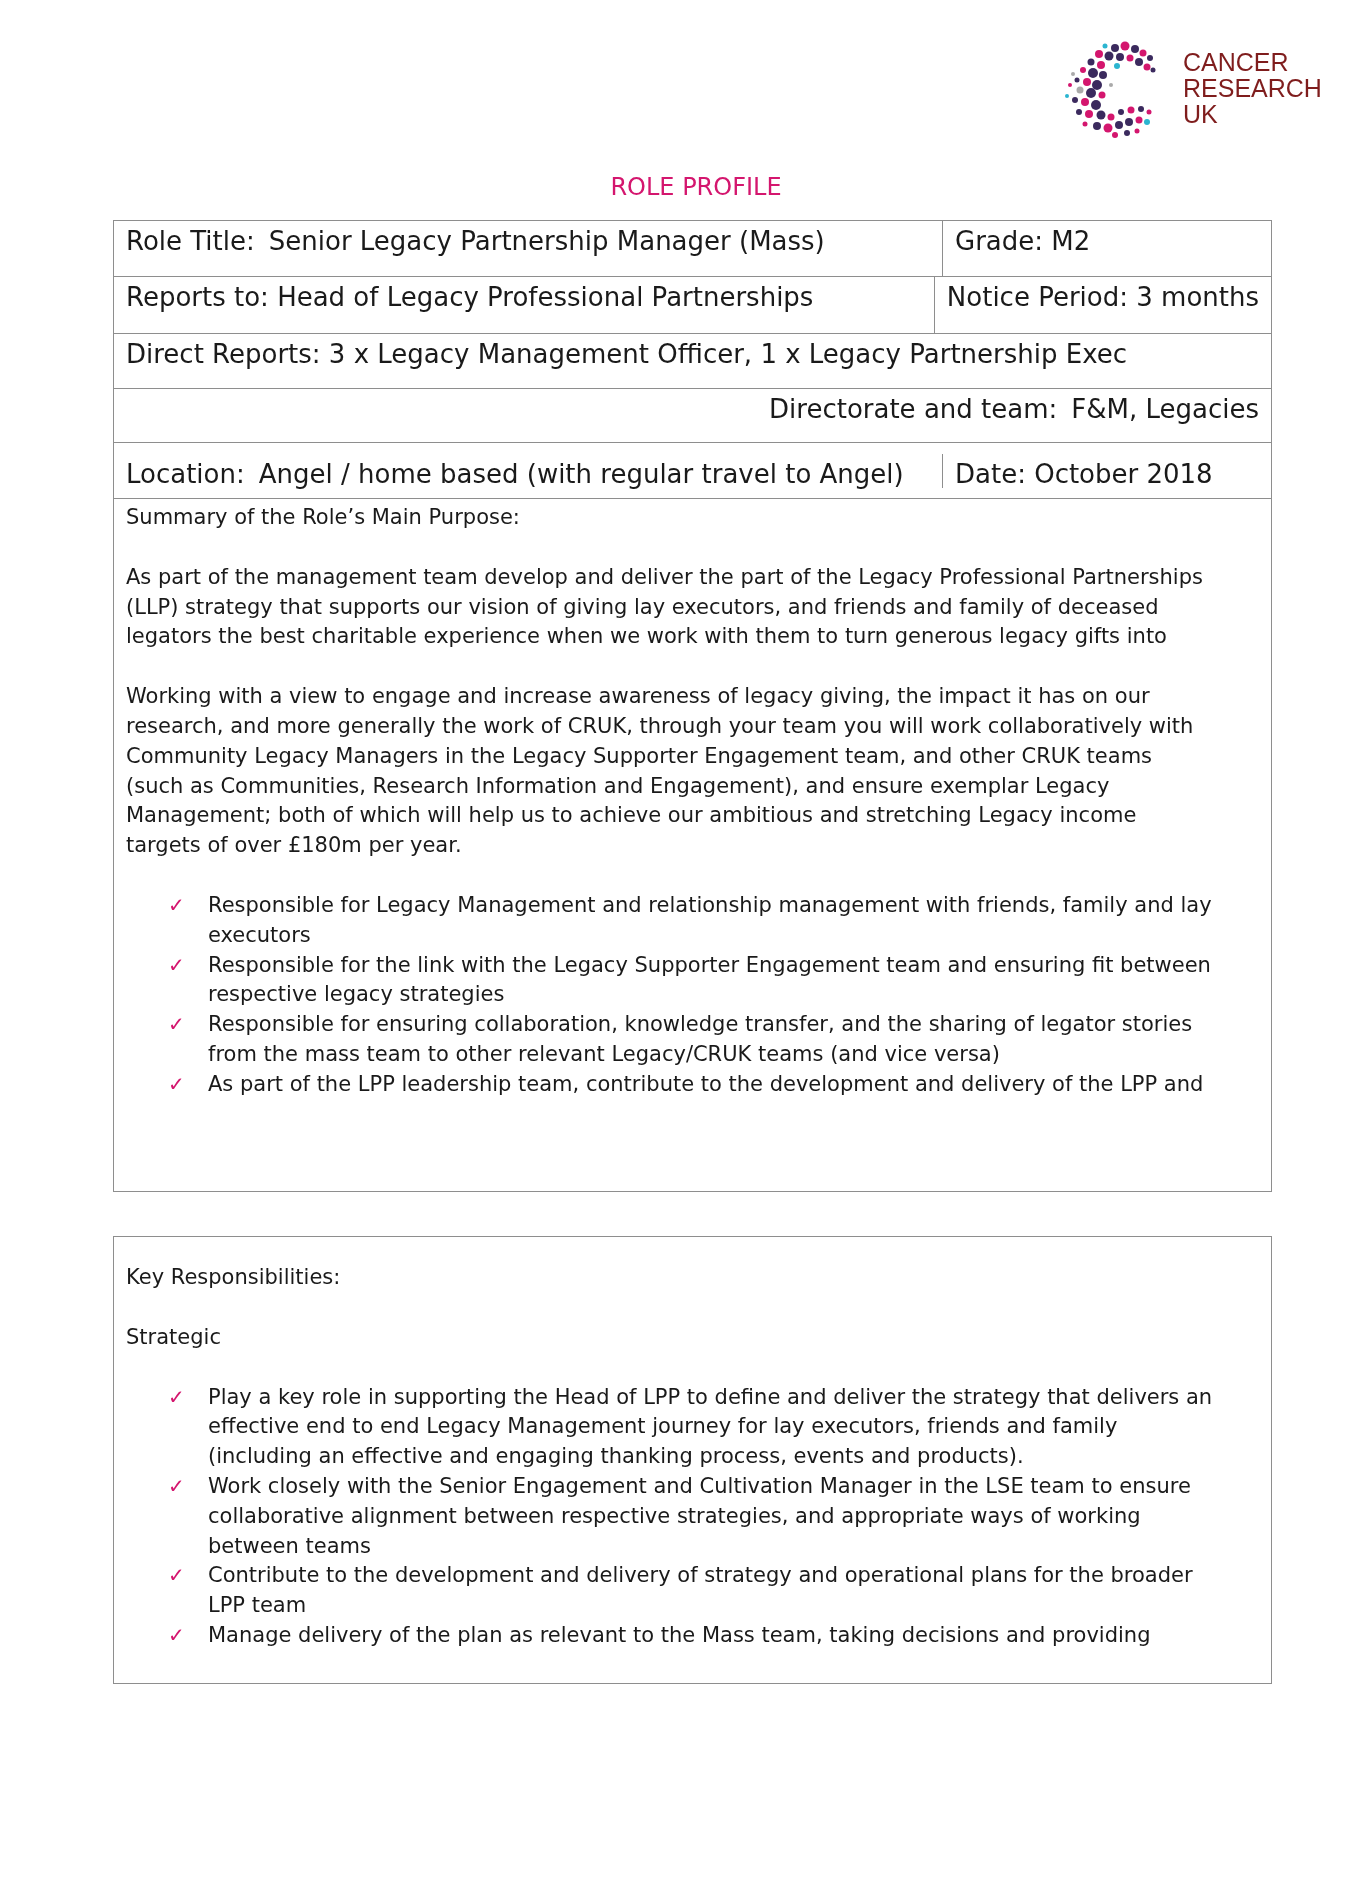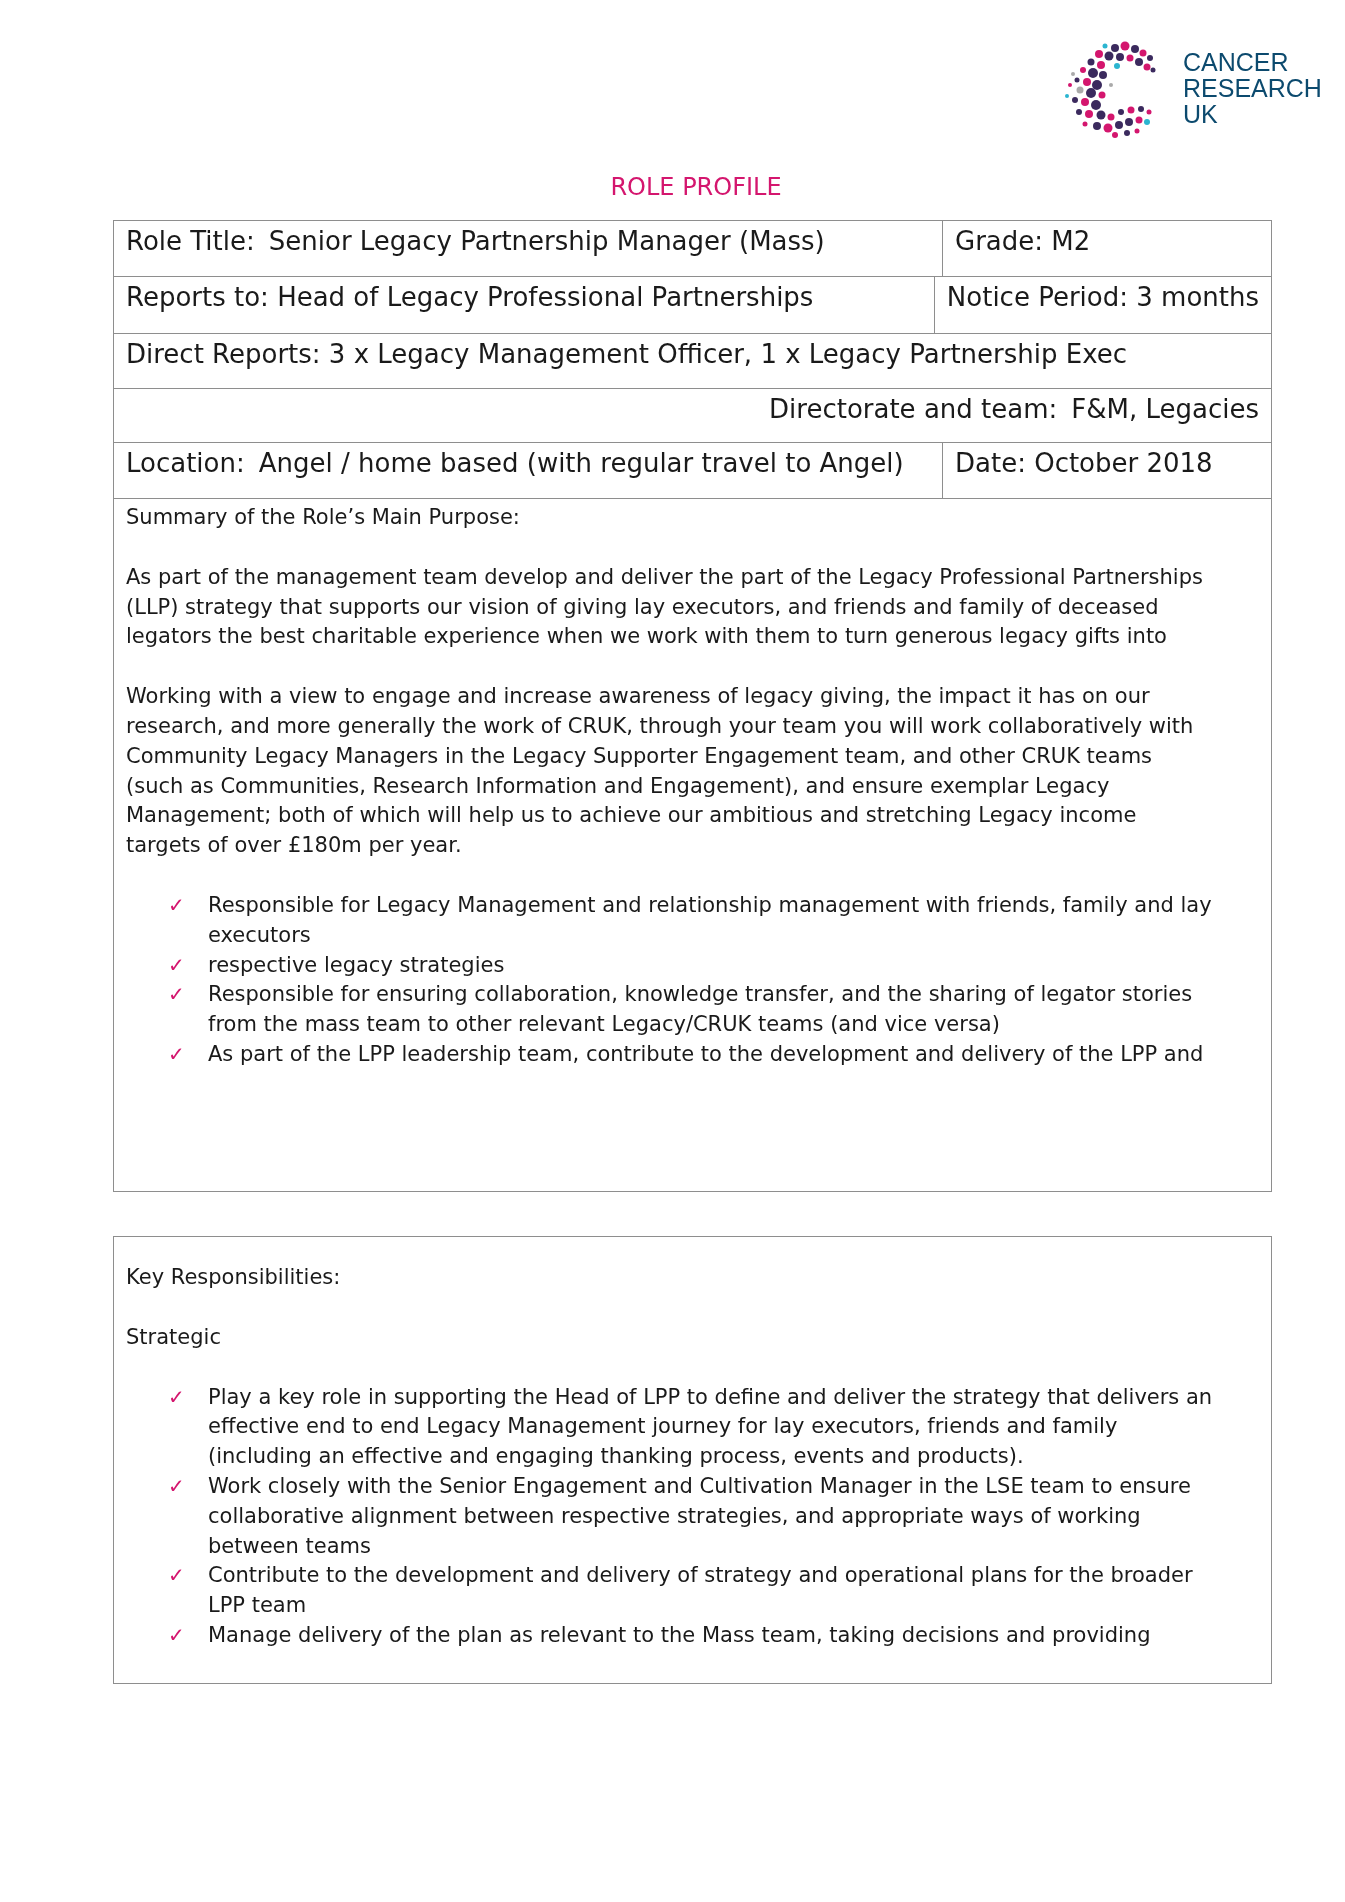--- a/index.html
+++ b/index.html
@@ -1,20 +1,20 @@
 <!DOCTYPE html>
 <html><head>
 <meta charset="utf-8">
 <style>
   html, body { margin: 0; padding: 0; background: #ffffff; }
   body { width: 1345px; height: 1902px; position: relative; overflow: hidden;
          font-family: "DejaVu Sans", sans-serif; color: #1a1a1a; }
   .logo { position: absolute; left: 1055px; top: 40px; width: 280px; height: 100px; }
   .logo-mark { position: absolute; left: 0; top: 0; width: 110px; height: 100px; }
-  .logo-text { position: absolute; left: 128px; top: 9px; color: #0c4a6e;
+  .logo-text { position: absolute; left: 128px; top: 9px; color: #7f1d1d;
                font-family: "Liberation Sans", sans-serif; font-size: 25px; line-height: 26px; letter-spacing: 0px; }
   .logo-text div { white-space: nowrap; }
   .title { position: absolute; top: 173px; left: 0; width: 1392px; text-align: center;
            color: #d4166e; font-size: 24px; letter-spacing: 0px; }
   .box { position: absolute; left: 113px; width: 1159px; border: 1.5px solid #8e8e8e; box-sizing: border-box; }
   .row { position: relative; border-bottom: 1.5px solid #8e8e8e; box-sizing: border-box; display: flex; }
   .row:last-child { border-bottom: none; }
   .cell { padding: 6px 12px 0 12px; font-size: 26px; line-height: 28px; box-sizing: border-box; white-space: nowrap; }
   .cell.left { width: 829px; border-right: 1.5px solid #8e8e8e; }
   .cell.right { flex: 1; }
@@ -108,21 +108,21 @@
     <div class="cell right">Notice Period: 3 months</div>
   </div>
   <div class="row" style="height:55px;">
     <div class="cell full">Direct Reports: 3 x Legacy Management Officer, 1 x Legacy Partnership Exec</div>
   </div>
   <div class="row" style="height:54px;text-align:right;">
     <div class="cell full">
       <span>Directorate and team:</span><span class="gap"></span><span>F&amp;M, Legacies</span>
     </div>
   </div>
-  <div class="row" style="height:56px;">
+  <div class="row" style="height:56px;align-items:center;">
     <div class="cell left">
       <span>Location:</span><span class="gap"></span><span>Angel / home based (with regular travel to Angel)</span>
     </div>
     <div class="cell right">Date: October 2018</div>
   </div>
   <div class="row" style="height:692px;">
     <div class="summary">
       <p class="para">Summary of the Role’s Main Purpose:</p>
       <div class="spacer"></div>
       <p class="para">As part of the management team develop and deliver the part of the Legacy Professional Partnerships</p>
@@ -137,20 +137,21 @@
       <p class="para">targets of over £180m per year.</p>
       <div class="spacer"></div>
       <ul class="checks">
         <li>
           <span class="tick">✓</span>
           <span class="ln">Responsible for Legacy Management and relationship management with friends, family and lay</span>
           <span class="ln">executors</span>
         </li>
         <li>
           <span class="tick">✓</span>
+          <span class="ln">Responsible for the link with the Legacy Supporter Engagement team and ensuring fit between</span>
           <span class="ln">respective legacy strategies</span>
         </li>
         <li>
           <span class="tick">✓</span>
           <span class="ln">Responsible for ensuring collaboration, knowledge transfer, and the sharing of legator stories</span>
           <span class="ln">from the mass team to other relevant Legacy/CRUK teams (and vice versa)</span>
         </li>
         <li>
           <span class="tick">✓</span>
           <span class="ln">As part of the LPP leadership team, contribute to the development and delivery of the LPP and</span>

